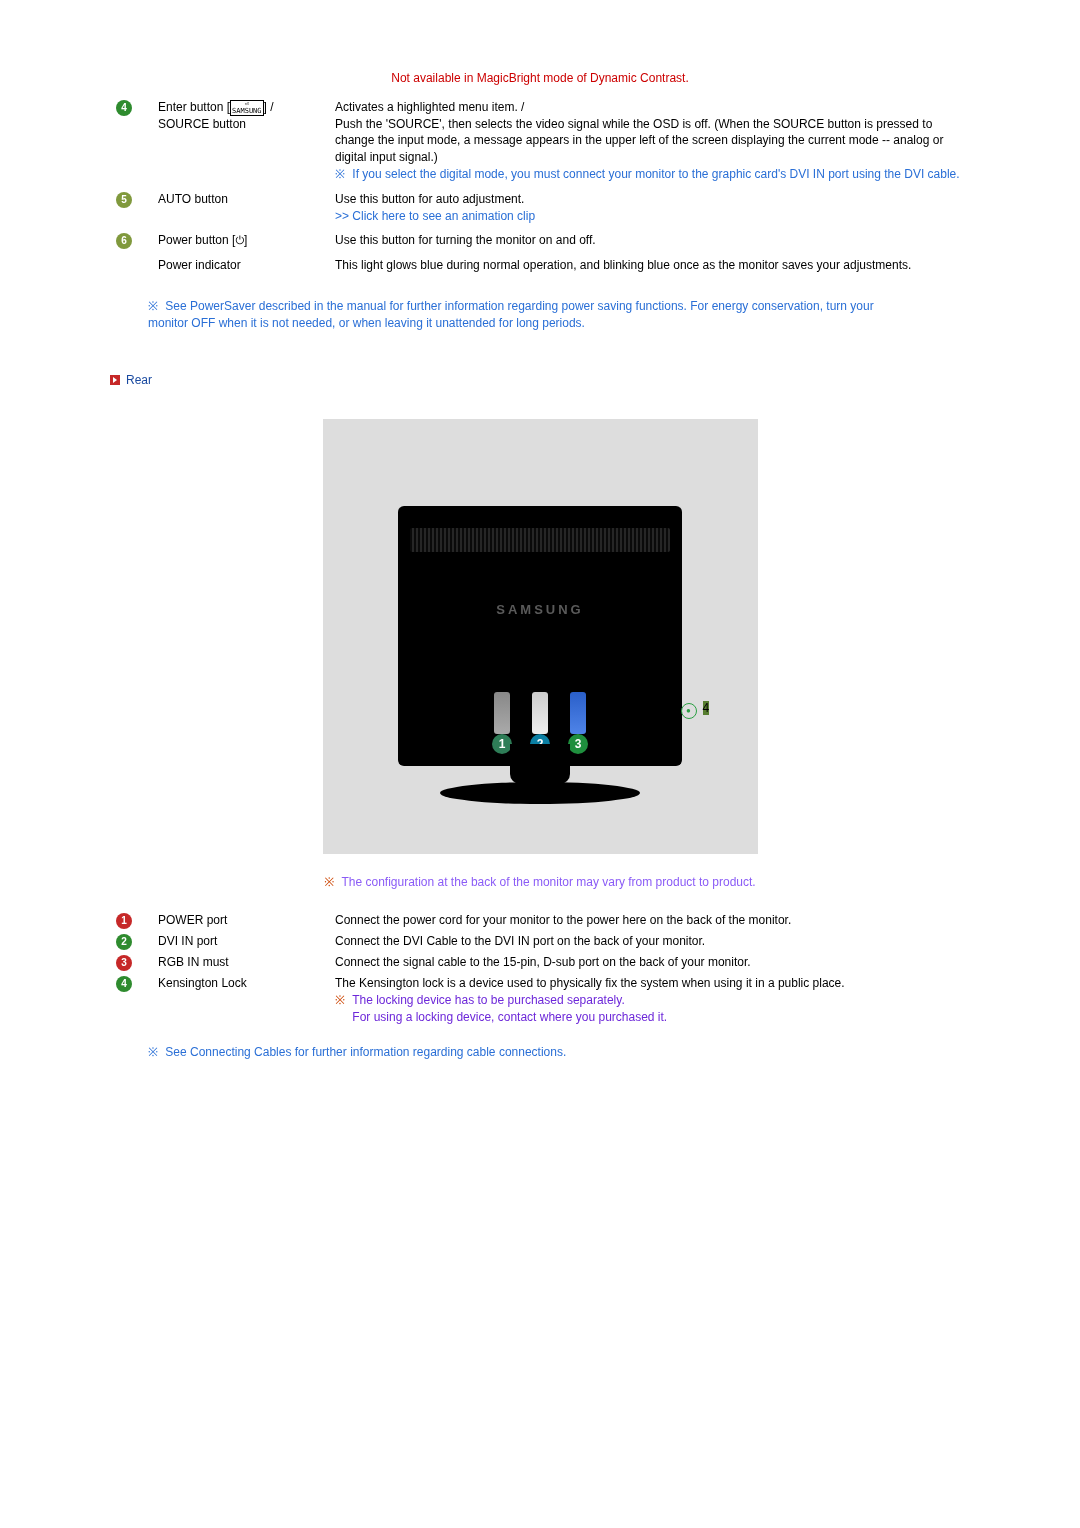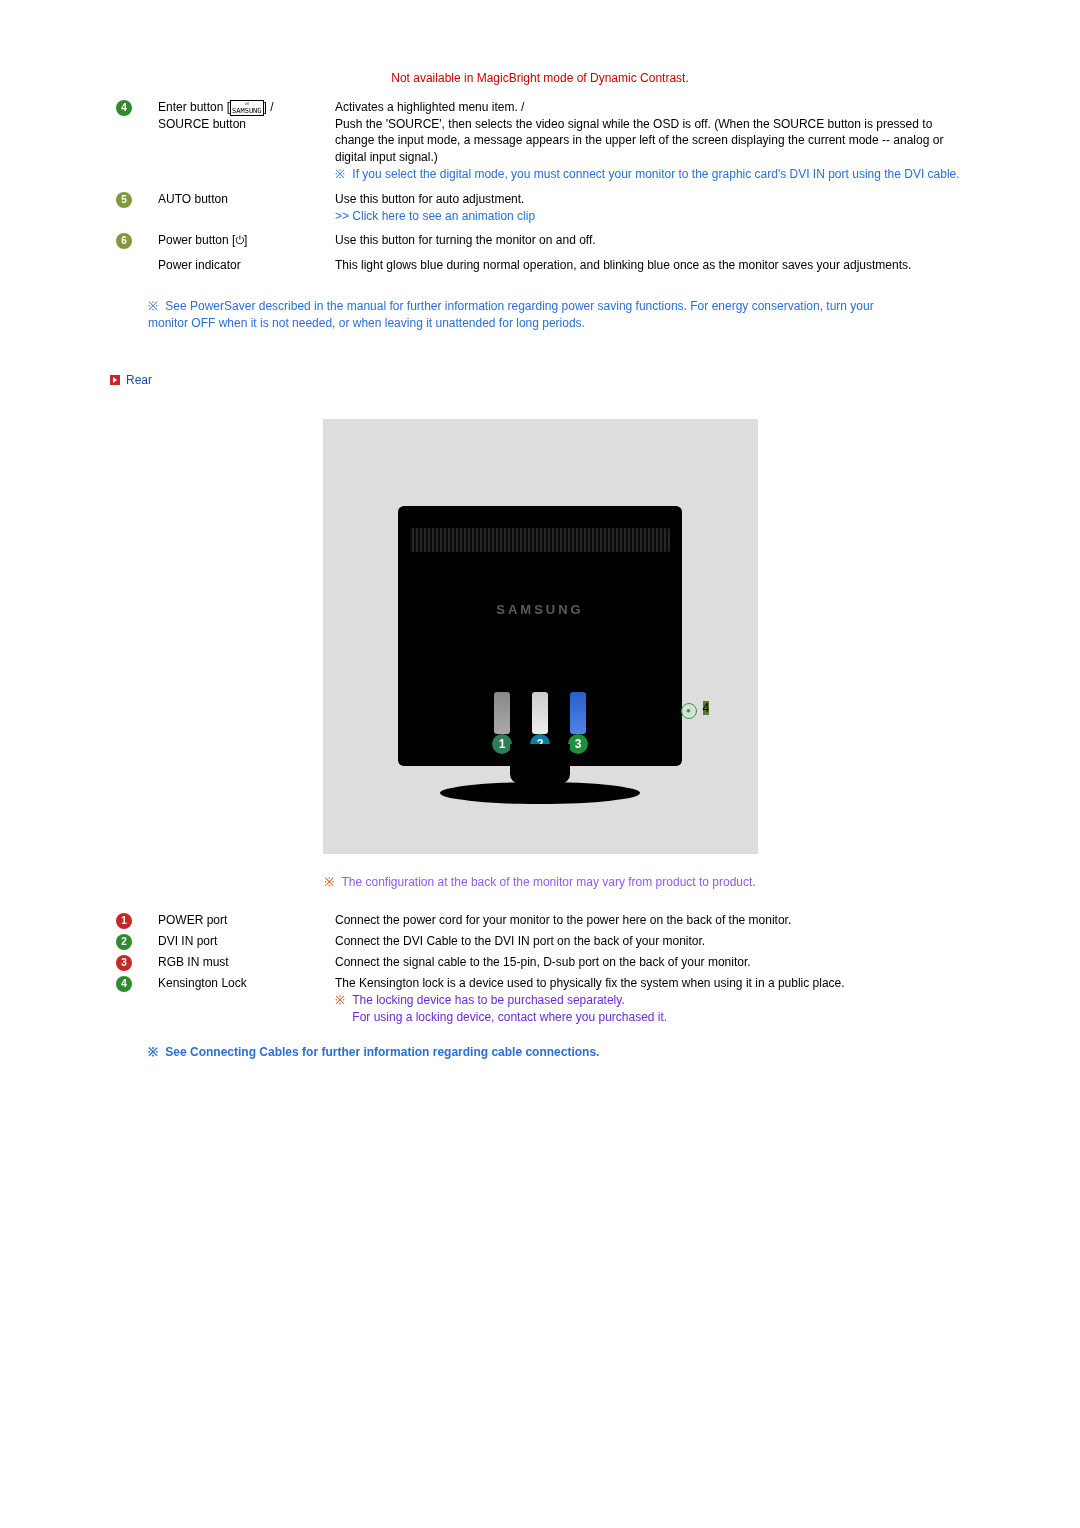--- a/index.html
+++ b/index.html
@@ -256,21 +256,20 @@
   .orange-note {
     color: #6d28d9;
   }
   .orange-mark {
     color: #cc4400;
     display: inline-block;
     width: 14px;
   }
   .see-cables {
     margin: 16px 0 0 38px;
-    font-weight: bold;
   }
   .glyph-icon {
     display: inline-block;
     font-size: 9px;
     vertical-align: middle;
   }
   .power-sym {
     font-size: 11px;
   }
   .enter-sym {

